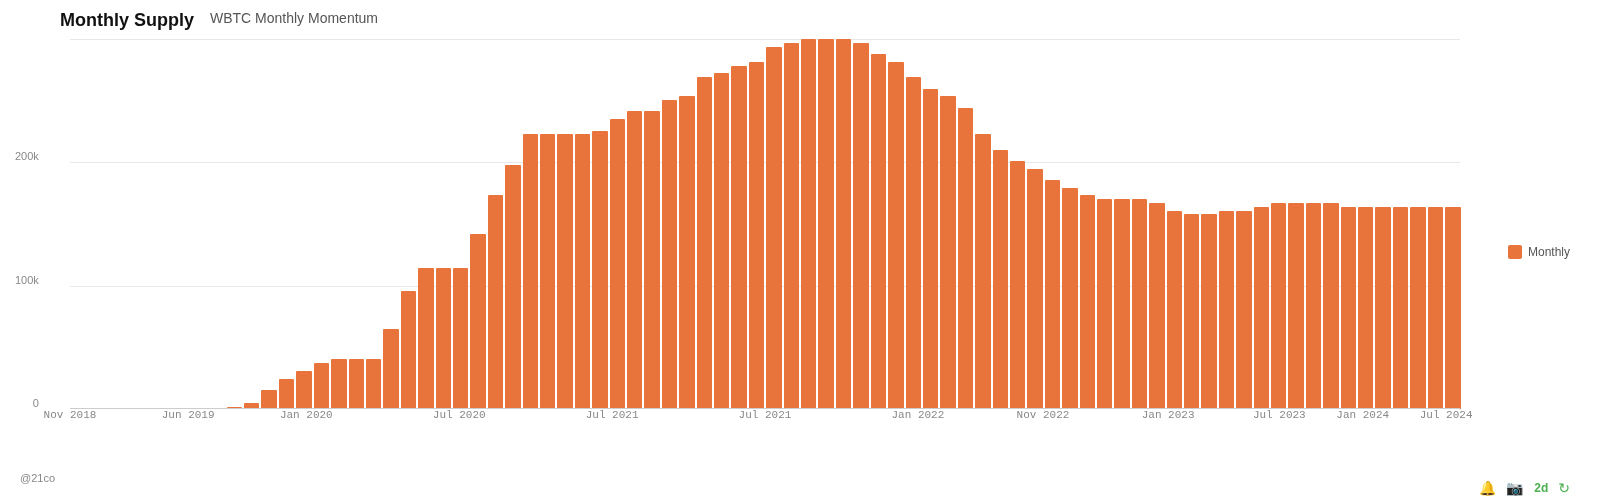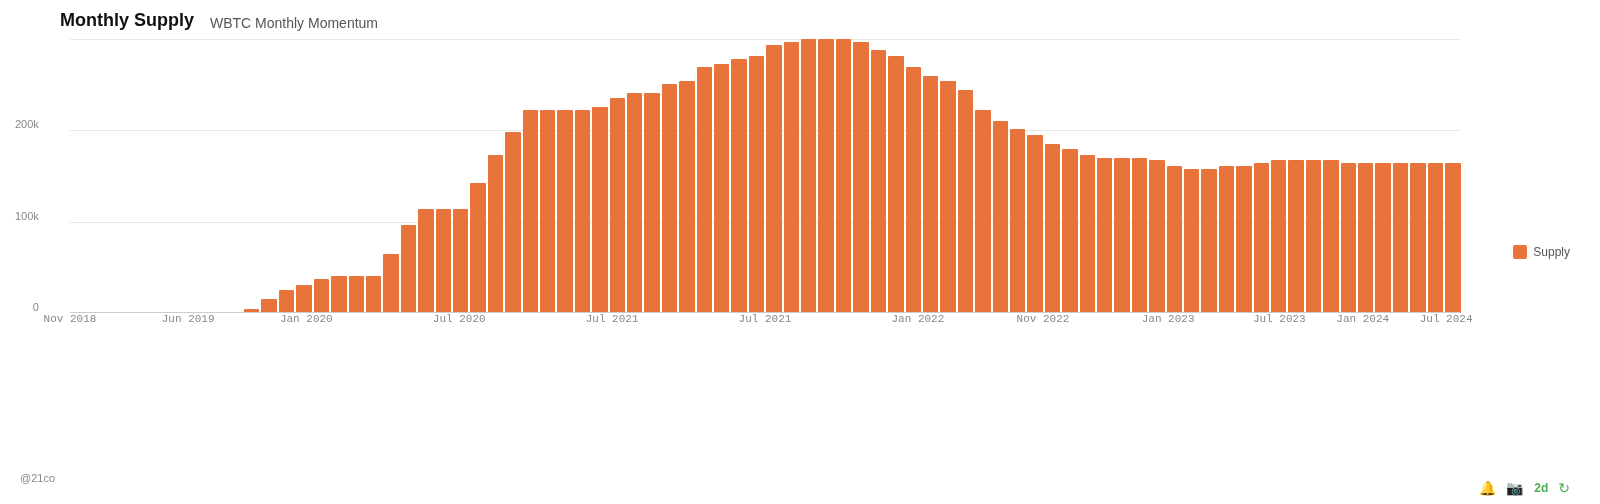--- a/index.html
+++ b/index.html
@@ -12,21 +12,21 @@
       position: relative;
     }
     .chart-container {
       width: 1600px;
       height: 504px;
       position: relative;
       padding: 10px 20px 50px 60px;
     }
     .header {
       display: flex;
-      align-items: flex-end;
+      align-items: flex-start;
       gap: 16px;
       margin-bottom: 8px;
     }
     .title-monthly {
       font-size: 18px;
       font-weight: 700;
       color: #111;
     }
     .title-sub {
       font-size: 14px;
@@ -138,21 +138,21 @@
   </style>
 </head>
 <body>
 
 <div class="chart-container">
   <div class="header">
     <span class="title-monthly">Monthly Supply</span>
     <span class="title-sub">WBTC Monthly Momentum</span>
   </div>
 
-  <div style="position:relative; height:274px; margin-left:10px; width:calc(100% - 130px);">
+  <div style="position:relative; height:370px; margin-left:10px; width:calc(100% - 130px);">
 
     <div class="y-axis">
       <span class="y-label"></span>
       <span class="y-label">200k</span>
       <span class="y-label">100k</span>
       <span class="y-label">0</span>
     </div>
 
     <div class="grid-line" style="top: 0%;"></div>
     <div class="grid-line" style="top: 33.33%;"></div>
@@ -256,21 +256,21 @@
       <span class="x-label" style="left: 70%;">Nov 2022</span>
       <span class="x-label" style="left: 79%;">Jan 2023</span>
       <span class="x-label" style="left: 87%;">Jul 2023</span>
       <span class="x-label" style="left: 93%;">Jan 2024</span>
       <span class="x-label" style="left: 99%;">Jul 2024</span>
     </div>
 
   <div class="legend">
     <div class="legend-item">
       <div class="legend-color"></div>
-      <span>Supply</span>
+      <span>Monthly</span>
     </div>
   </div>
 
   <div class="footer">@21co</div>
 
   <div class="bottom-icons">
     <span class="icon-btn">🔔</span>
     <span class="icon-btn">📷</span>
     <span class="badge-2d">2d</span>
     <span class="refresh-icon">↻</span>

